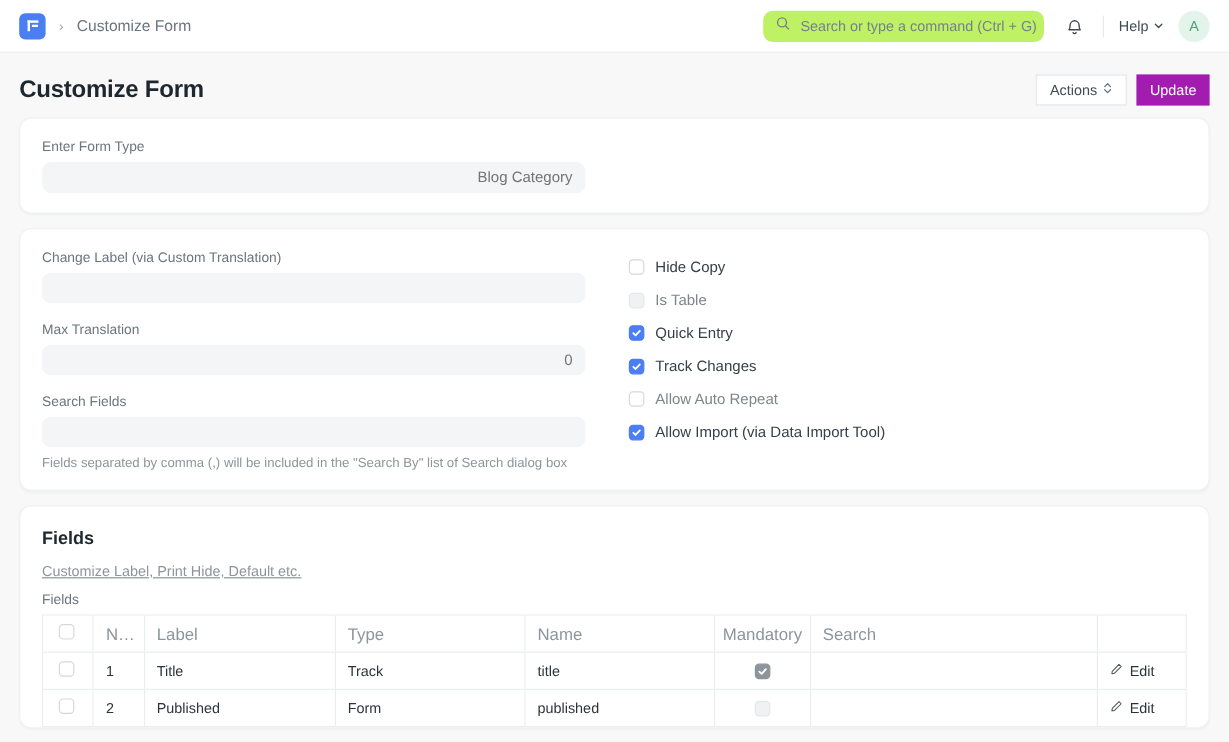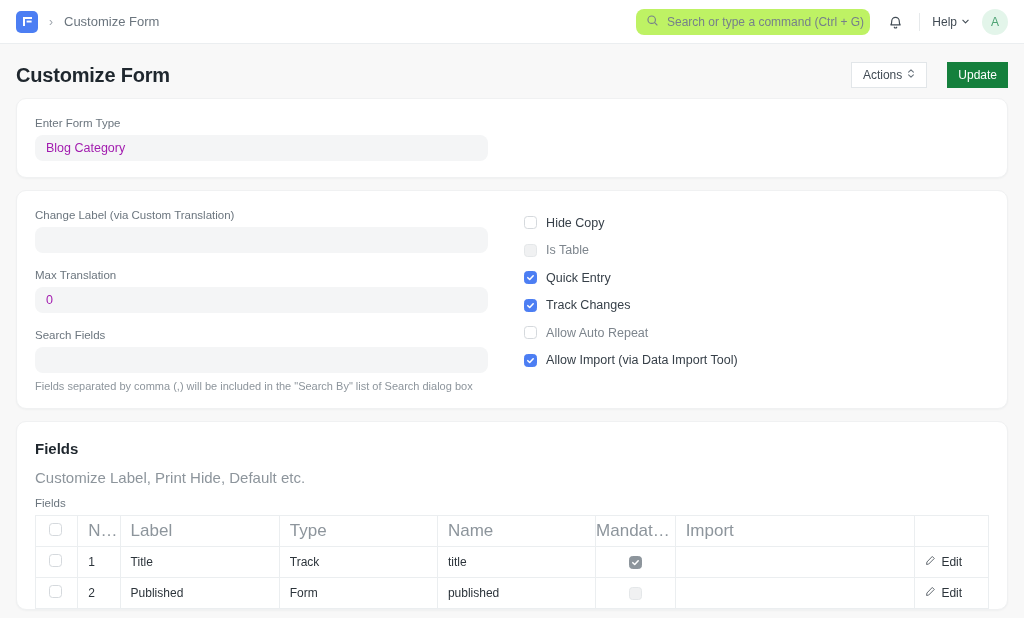--- a/index.html
+++ b/index.html
@@ -71,21 +71,21 @@
   .page-title { font-size: 20px; font-weight: 700; color: #1f272e; letter-spacing: -0.2px; }
   .head-actions { display: flex; align-items: center; gap: 8px; }
   .btn {
     height: 26px; border-radius: 0; font-size: 12px;
     display: inline-flex; align-items: center; gap: 5px;
     padding: 0 11px; border: none; cursor: pointer;
     font-family: inherit;
     text-align: center;
   }
   .btn-default { background: #ffffff; color: #414b54; border: 1px solid #e2e6e9; }
-  .btn-primary { background: #15803d; color: #ffffff; margin-left: 12px; }
+  .btn-primary { background: #a21caf; color: #ffffff; }
 
   
   .card {
     width: 992px; margin: 0 auto 12px auto;
     background: #ffffff;
     border: 1px solid #f0f1f2;
     border-radius: 10px;
     box-shadow: 0 1px 2px rgba(25,39,52,0.04);
   }
   .card-pad { padding: 18px 18px 16px 18px; }
@@ -93,63 +93,64 @@
   .grid2 { display: flex; gap: 16px; }
   .col-l { width: 50%; padding-right: 16px; }
   .col-r { width: 50%; padding-left: 4px; }
 
   .field { margin-bottom: 16px; }
   .field:last-child { margin-bottom: 0; }
   .f-label { font-size: 11.5px; color: #6b757e; margin-bottom: 6px; display: block; }
   .f-input {
     width: 100%; height: 26px;
     background: #f4f5f6; border: 1px solid transparent; border-radius: 8px;
-    font-size: 12.5px; color: #a21caf;
+    font-size: 12.5px; color: #737373;
     padding: 0 10px;
     font-family: inherit;
     outline: none;
+    text-align: right;
   }
   .f-input::placeholder { color: #a9b0b6; }
   .f-help { font-size: 11px; color: #8d959c; margin-top: 7px; }
 
   .cbrow { display: flex; align-items: center; gap: 9px; height: 27.5px; }
   .cb {
     width: 13px; height: 13px; border-radius: 3.5px;
     border: 1px solid #d5d9dd; background: #ffffff;
     display: inline-flex; align-items: center; justify-content: center;
     flex: 0 0 auto; cursor: pointer;
   }
   .cb.checked { background: #4c7ef3; border-color: #4c7ef3; }
   .cb.disabled { background: #f0f1f2; border-color: #e4e7e9; }
   .cb.checked.disabled { background: #8d959c; border-color: #8d959c; }
   .cb svg { display: block; }
   .cb-label { font-size: 12.5px; color: #374049; }
   .cb-label.muted { color: #7d858d; }
 
   
   .sec-title { font-size: 15px; font-weight: 700; color: #1f272e; }
-  .sec-sub { font-size: 15px; color: #8d959c; margin-top: 12px; }
+  .sec-sub { font-size: 12px; color: #8d959c; margin-top: 12px; text-decoration: underline; }
   .grid-label { font-size: 11.5px; color: #6b757e; margin-top: 11px; margin-bottom: 6px; }
 
   table.grid {
     width: 100%; border-collapse: collapse;
     border: 1px solid #ebeef0; border-radius: 6px;
     table-layout: fixed;
   }
   table.grid th, table.grid td {
     border-right: 1px solid #ebeef0;
     border-bottom: 1px solid #ebeef0;
     height: 31px;
     padding: 0 10px;
     text-align: left;
     vertical-align: middle;
     font-weight: 400;
     overflow: hidden; white-space: nowrap; text-overflow: ellipsis;
   }
-  table.grid th { font-size: 17px; color: #8d959c; }
+  table.grid th { font-size: 14px; color: #8d959c; }
   table.grid td { font-size: 12px; color: #2c343b; }
   table.grid th:last-child, table.grid td:last-child { border-right: none; }
   table.grid tr:last-child td { border-bottom: 1px solid #ebeef0; }
   .c-chk { width: 42px; padding: 0 0 0 13px !important; }
   .c-no  { width: 42px; }
   .c-lab { width: 158px; }
   .c-typ { width: 157px; }
   .c-nam { width: 157px; }
   .c-man { width: 79px; text-align: center !important; padding: 0 !important; }
   .c-opt { width: 238px; }
@@ -321,21 +322,21 @@
       <thead>
         <tr>
           <th class="c-chk">
             <span class="cb"></span>
           </th>
           <th class="c-no">No.</th>
           <th class="c-lab">Label</th>
           <th class="c-typ">Type</th>
           <th class="c-nam">Name</th>
           <th class="c-man">Mandatory</th>
-          <th class="c-opt">Import</th>
+          <th class="c-opt">Search</th>
           <th class="c-act"></th>
         </tr>
       </thead>
       <tbody>
         <tr>
           <td class="c-chk">
             <span class="cb"></span>
           </td>
           <td class="c-no">1</td>
           <td class="c-lab">Title</td>

